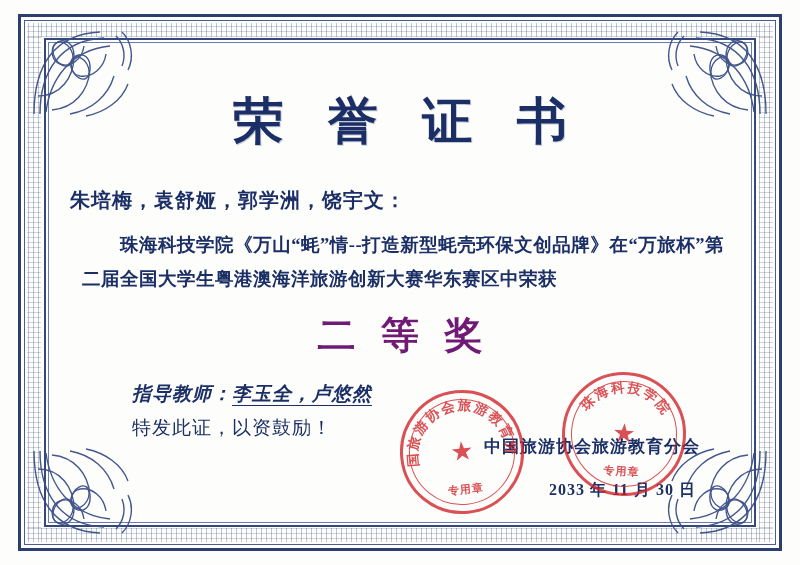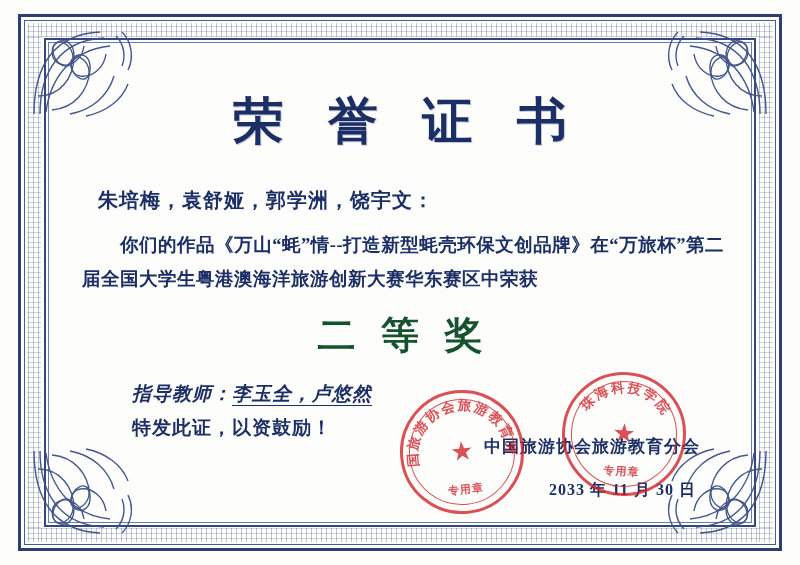--- a/index.html
+++ b/index.html
@@ -117,40 +117,39 @@
     margin-top: 28px;
     margin-bottom: 6px;
     text-shadow: 1px 1px 0 rgba(27,47,102,0.25);
   }
 
   .recipients {
     color: #1b2f66;
     font-size: 20px;
     font-weight: bold;
     margin-top: 32px;
-    margin-left: 28px;
     letter-spacing: 1px;
   }
 
   .body-text {
     color: #1b2f66;
     font-size: 18.5px;
     line-height: 34px;
     margin-top: 14px;
     margin-left: 12px;
     margin-right: 6px;
     text-align: justify;
     font-weight: bold;
     letter-spacing: 0.5px;
   }
   .body-text .indent { display: inline-block; width: 38px; }
 
   .award {
     text-align: center;
-    color: #14532d;
+    color: #701a75;
     font-size: 38px;
     font-weight: bold;
     letter-spacing: 8px;
     text-indent: 8px;
     margin-top: 14px;
   }
 
   .teacher-line {
     color: #1b2f66;
     font-size: 19px;
@@ -160,21 +159,21 @@
     letter-spacing: 1px;
     font-style: italic;
   }
   .teacher-names {
     border-bottom: 1.5px solid #1b2f66;
     padding-bottom: 1px;
   }
   .encourage-line {
     color: #1b2f66;
     font-size: 19px;
-    font-weight: bold;
+    font-weight: normal;
     margin-left: 62px;
     margin-top: 8px;
     letter-spacing: 1px;
   }
 
   .signature-block {
     position: absolute;
     right: 18px;
     bottom: 8px;
     text-align: right;
@@ -325,21 +324,21 @@
       </g>
     </svg>
   </div>
 
   <div class="content">
 
     <div class="title">荣 誉 证 书</div>
 
     <div class="recipients">朱培梅，袁舒娅，郭学洲，饶宇文：</div>
 
-    <div class="body-text"><span class="indent"></span><span>你们的作品《万山“蚝”情--打造新型蚝壳环保文创品牌》在“万旅杯”第二届全国大学生粤港澳海洋旅游创新大赛华东赛区中荣获</span></div>
+    <div class="body-text"><span class="indent"></span><span>珠海科技学院《万山“蚝”情--打造新型蚝壳环保文创品牌》在“万旅杯”第二届全国大学生粤港澳海洋旅游创新大赛华东赛区中荣获</span></div>
 
     <div class="award">二 等 奖</div>
 
     <div class="teacher-line"><span>指导教师：</span><span class="teacher-names">李玉全，卢悠然</span></div>
 
     <div class="encourage-line">特发此证，以资鼓励！</div>
 
     <div class="signature-block">
       <div class="org-line">中国旅游协会旅游教育分会</div>
       <div class="date-line">2033 年 11 月 30 日</div>

